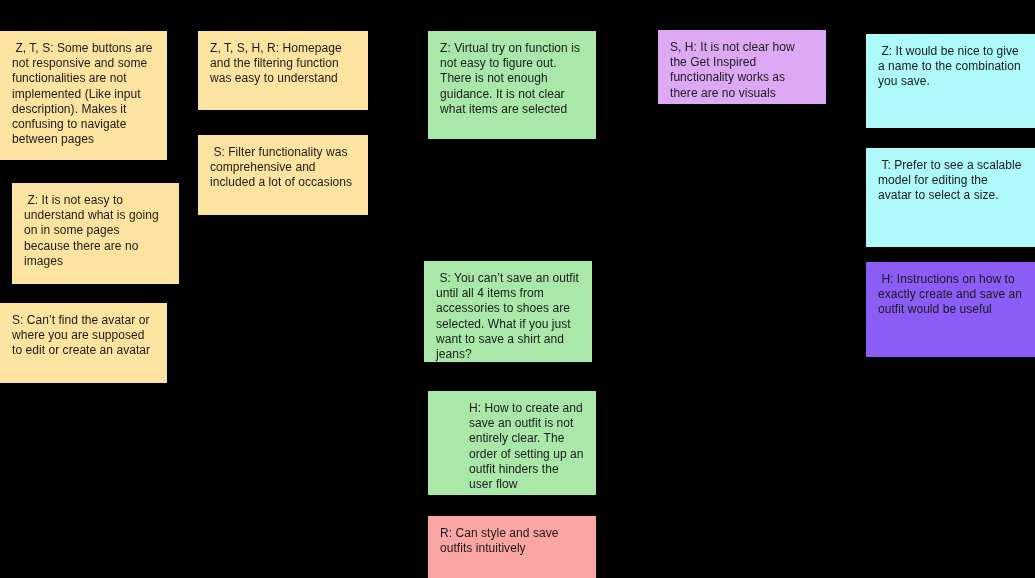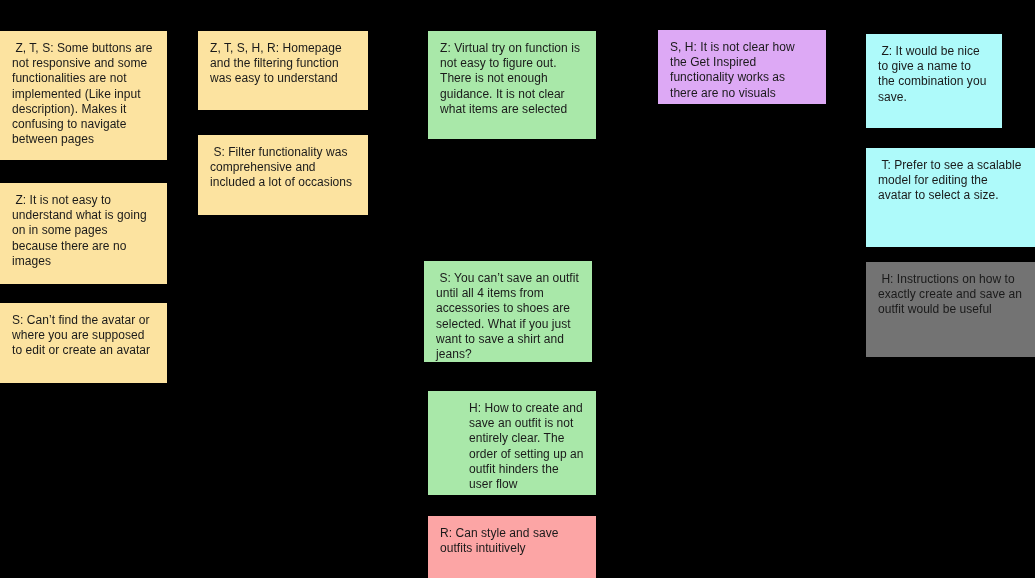--- a/index.html
+++ b/index.html
@@ -33,25 +33,25 @@
     white-space: pre-wrap;
     overflow: hidden;
     letter-spacing: 0.05px;
   }
 </style>
 </head>
 <body>
 
 <div id="board" style="background: rgb(0, 0, 0);">
     <div class="note" style="left: 0px; top: 31px; width: 167px; height: 129px; background: rgb(252, 227, 160);"> Z, T, S: Some buttons are not responsive and some functionalities are not implemented (Like input description). Makes it confusing to navigate between pages</div>
-    <div class="note" style="left: 0px; top: 183px; width: 167px; height: 101px; background: rgb(252, 227, 160);"> Z: It is not easy to understand what is going on in some pages because there are no images</div>
+    <div class="note" style="left: 12px; top: 183px; width: 167px; height: 101px; background: rgb(252, 227, 160);"> Z: It is not easy to understand what is going on in some pages because there are no images</div>
     <div class="note" style="left: 0px; top: 303px; width: 167px; height: 80px; background: rgb(252, 227, 160);">S: Can’t find the avatar or where you are supposed to edit or create an avatar</div>
     <div class="note" style="left: 198px; top: 31px; width: 170px; height: 79px; background: rgb(252, 227, 160);">Z, T, S, H, R: Homepage and the filtering function was easy to understand</div>
     <div class="note" style="left: 198px; top: 135px; width: 170px; height: 80px; background: rgb(252, 227, 160);"> S: Filter functionality was comprehensive and included a lot of occasions</div>
     <div class="note" style="left: 428px; top: 31px; width: 168px; height: 108px; background: rgb(169, 232, 169);">Z: Virtual try on function is not easy to figure out. There is not enough guidance. It is not clear what items are selected</div>
     <div class="note" style="left: 424px; top: 261px; width: 168px; height: 101px; background: rgb(169, 232, 169);"> S: You can’t save an outfit until all 4 items from accessories to shoes are selected. What if you just want to save a shirt and jeans?</div>
     <div class="note" style="left: 428px; top: 391px; width: 168px; height: 104px; background: rgb(169, 232, 169); padding-left: 41px;">H: How to create and save an outfit is not entirely clear. The order of setting up an outfit hinders the user flow</div>
     <div class="note" style="left: 428px; top: 516px; width: 168px; height: 62px; background: #fca5a5;">R: Can style and save outfits intuitively</div>
     <div class="note" style="left: 658px; top: 30px; width: 168px; height: 74px; background: rgb(221, 169, 245);">S, H: It is not clear how the Get Inspired functionality works as there are no visuals</div>
-    <div class="note" style="left: 866px; top: 34px; width: 136px; height: 94px; background: rgb(174, 250, 250);"> Z: It would be nice to give a name to the combination you save.</div>
+    <div class="note" style="left: 866px; top: 34px; width: 169px; height: 94px; background: rgb(174, 250, 250);"> Z: It would be nice to give a name to the combination you save.</div>
     <div class="note" style="left: 866px; top: 148px; width: 169px; height: 99px; background: rgb(174, 250, 250);"> T: Prefer to see a scalable model for editing the avatar to select a size.</div>
-    <div class="note" style="left: 866px; top: 262px; width: 169px; height: 95px; background: #737373;"> H: Instructions on how to exactly create and save an outfit would be useful</div>
+    <div class="note" style="left: 866px; top: 262px; width: 169px; height: 95px; background: #8b5cf6;"> H: Instructions on how to exactly create and save an outfit would be useful</div>
   </div>
 
 </body></html>

